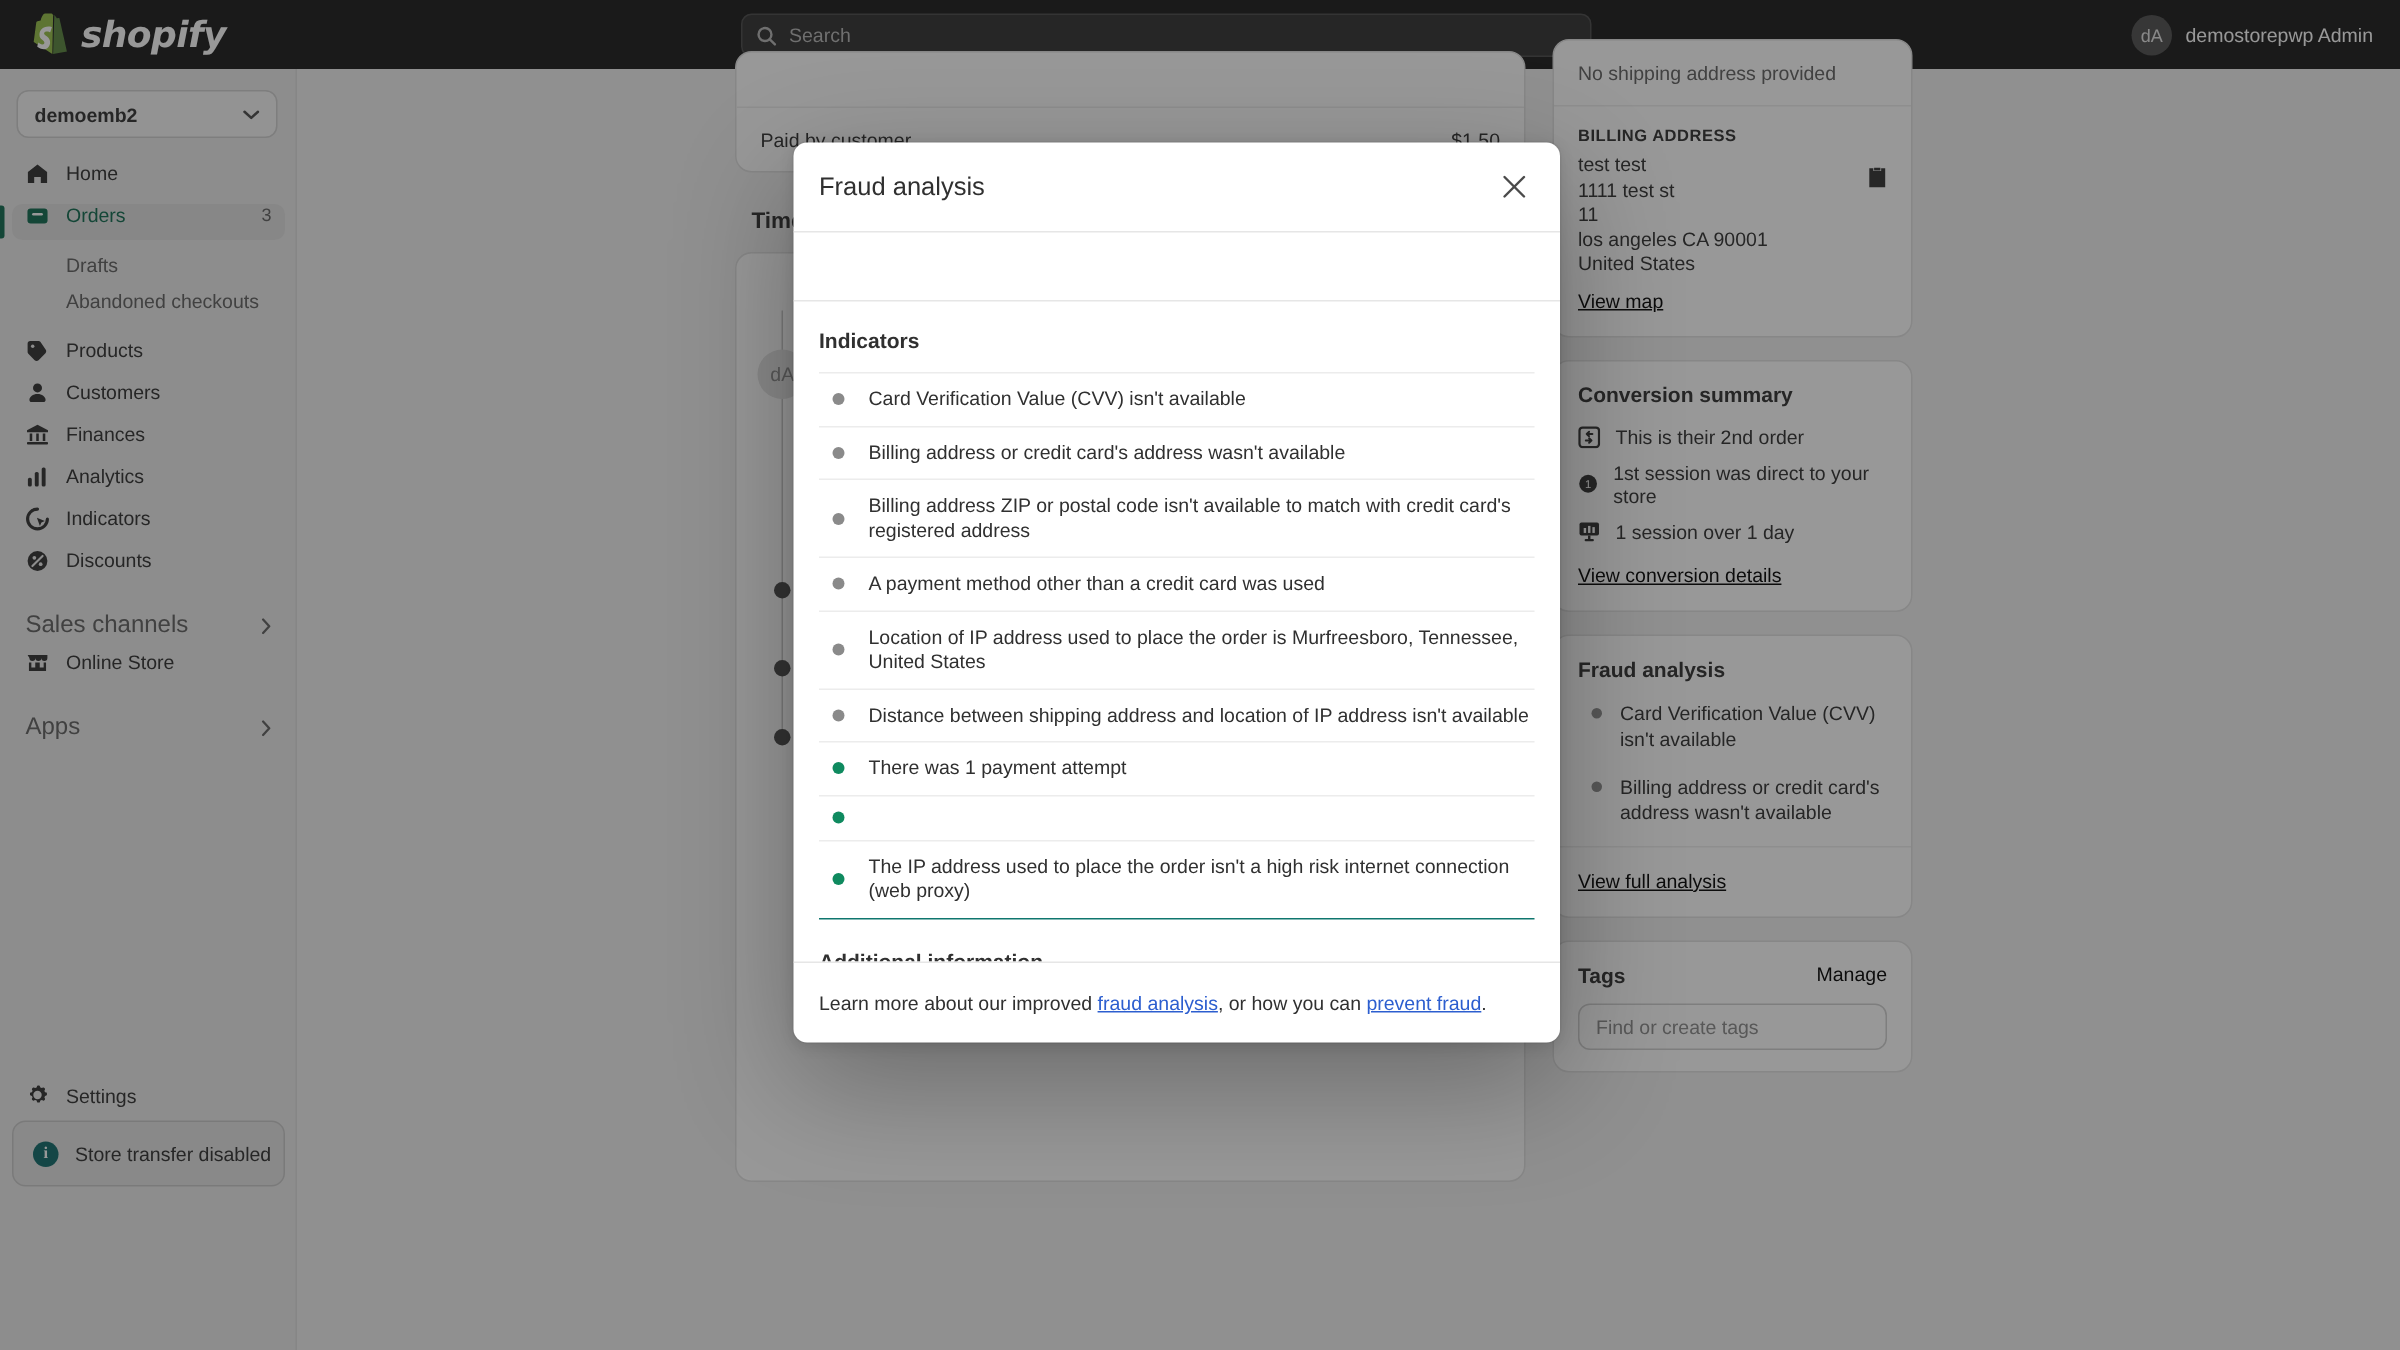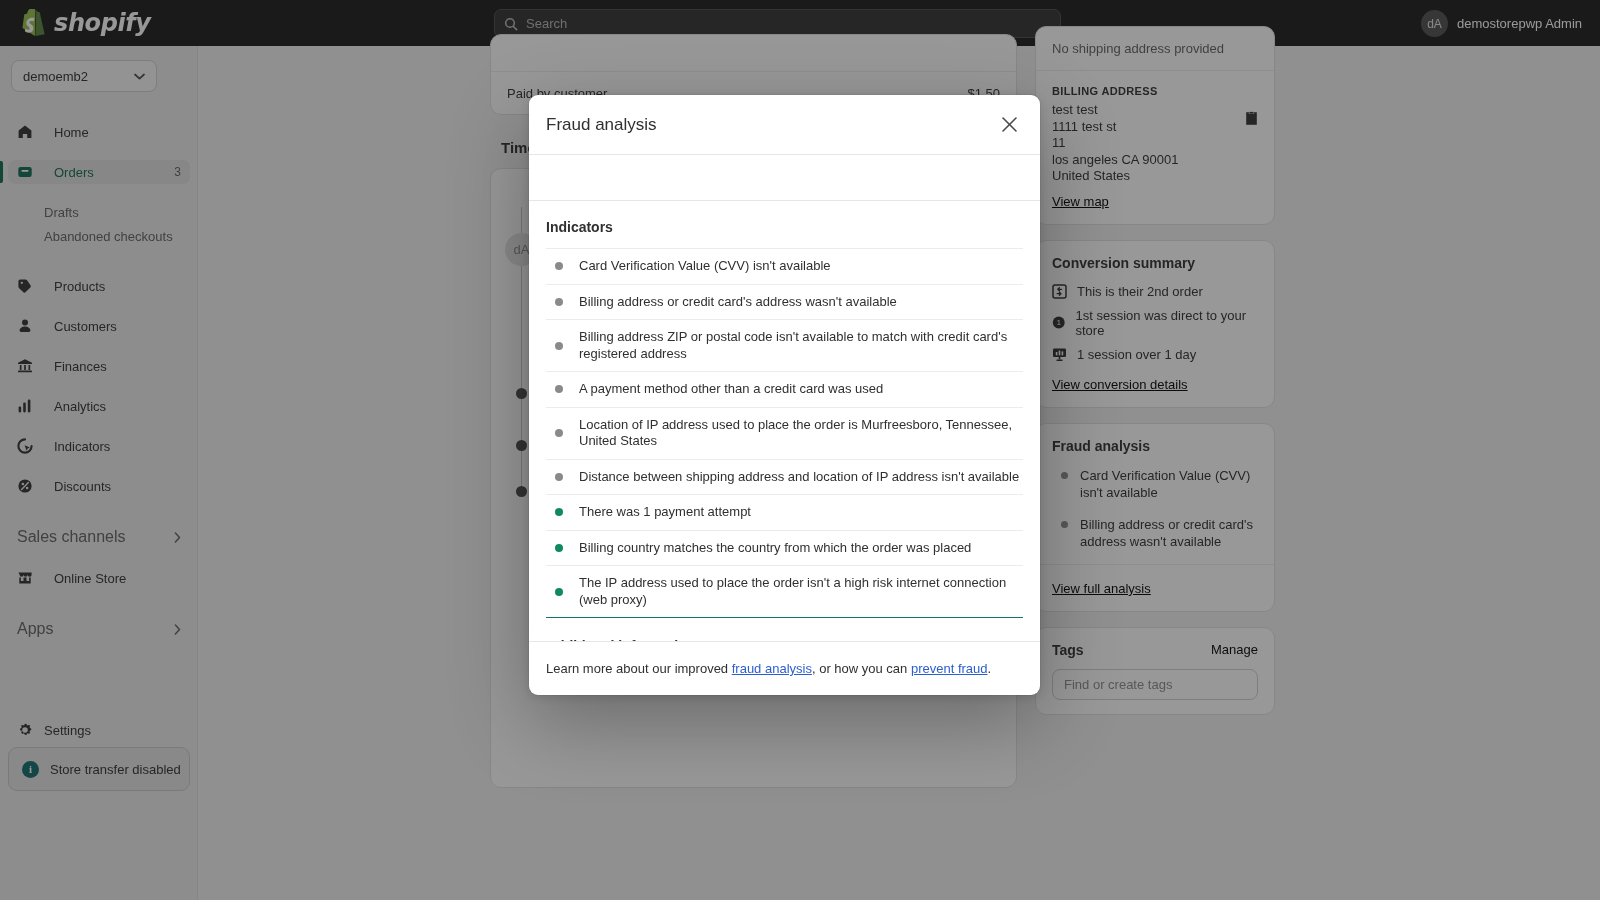--- a/index.html
+++ b/index.html
@@ -52,33 +52,34 @@
 
   
   .sidebar {
     position: absolute; top: 46px; left: 0;
     width: 198px; height: 854px;
     background: #ebebeb;
     border-right: 1px solid #dedede;
   }
   .store-select {
     position: absolute; top: 14px; left: 11px;
-    width: 146px; height: 32px;
+    width: 174px; height: 32px;
     background: #f6f6f6;
     border: 1px solid #cfcfcf;
     border-radius: 8px;
     display: flex; align-items: center; justify-content: space-between;
     padding: 0 11px;
+    font-weight: bold;
   }
   .store-name { font-size: 13px; color: #303030; }
   .nav { position: absolute; top: 58px; left: 0; width: 198px; }
   .nav-item {
     position: relative;
-    height: 24px; margin: 16px 8px;
-    display: flex; align-items: center; gap: 21px;
+    height: 24px; margin: 4px 8px;
+    display: flex; gap: 11px;
     padding-left: 9px; border-radius: 7px;
     font-size: 13px; color: #303030;
   }
   .nav-spacer { height: 10px; }
   .nav-item.active { background: #e0e0e0; color: #0f6b4f; font-weight: 500; }
   .nav-item.active::before {
     content: ""; position: absolute; left: -8px; top: 1px;
     width: 3px; height: 22px; background: #0f6b4f; border-radius: 0 2px 2px 0;
   }
   .nav-icon { width: 16px; height: 16px; display: block; flex: 0 0 16px; }
@@ -535,21 +536,20 @@
         <div class="ind-row">
           <span class="ind-dot neutral"></span>
           <span class="ind-text">Distance between shipping address and location of IP address isn't available</span>
         </div>
         <div class="ind-row">
           <span class="ind-dot good"></span>
           <span class="ind-text">There was 1 payment attempt</span>
         </div>
         <div class="ind-row">
           <span class="ind-dot good"></span>
-          <span class="ind-text">Billing country matches the country from which the order was placed</span>
         </div>
         <div class="ind-row">
           <span class="ind-dot good"></span>
           <span class="ind-text">The IP address used to place the order isn't a high risk internet connection (web proxy)</span>
         </div>
       </div>
 
       <div class="section" style="padding-top:20px">
         <div class="section-title">Additional information</div>
 

